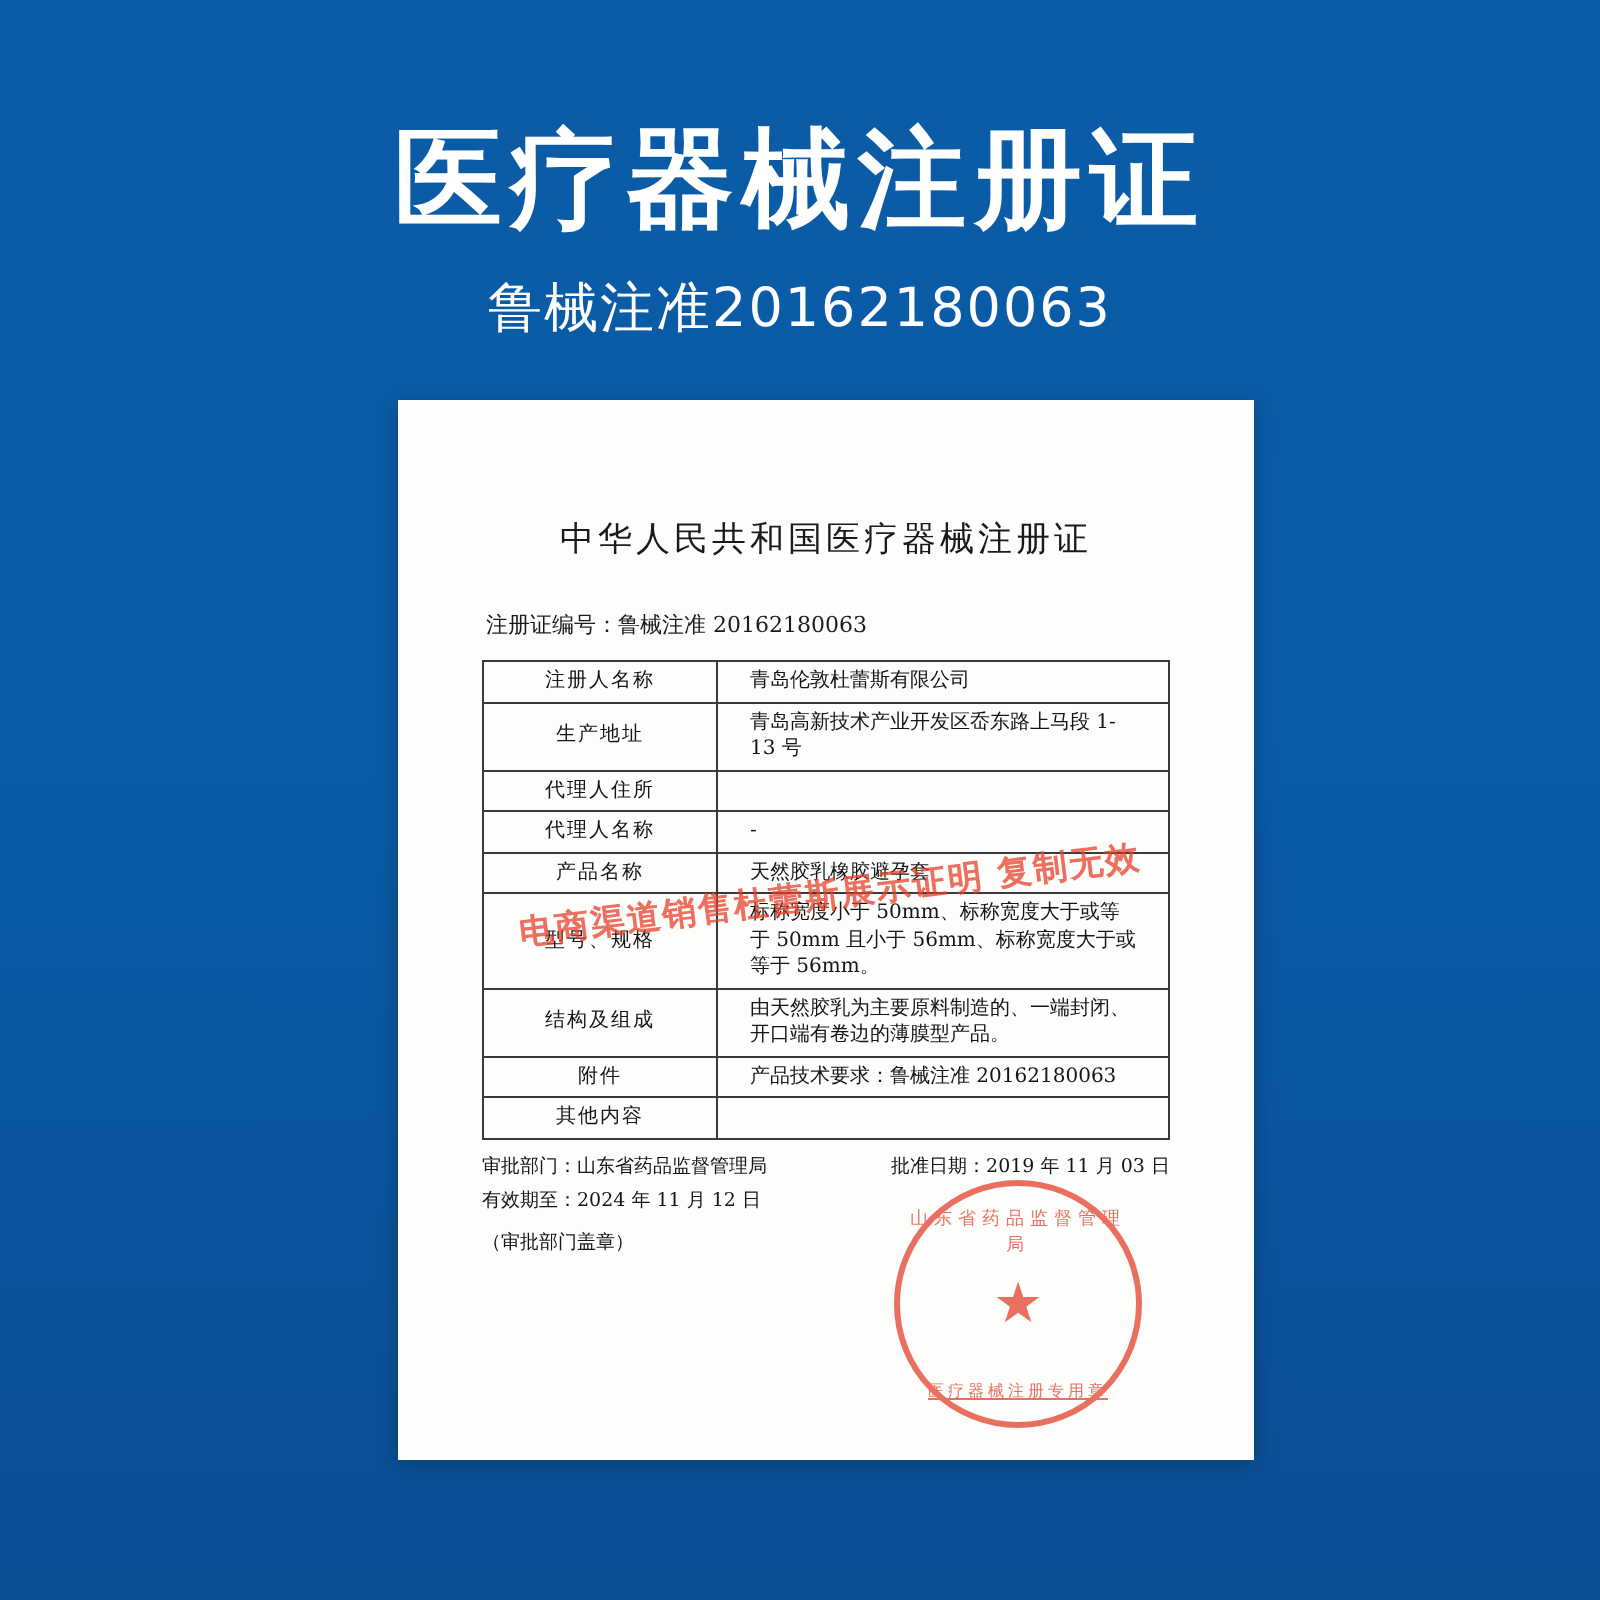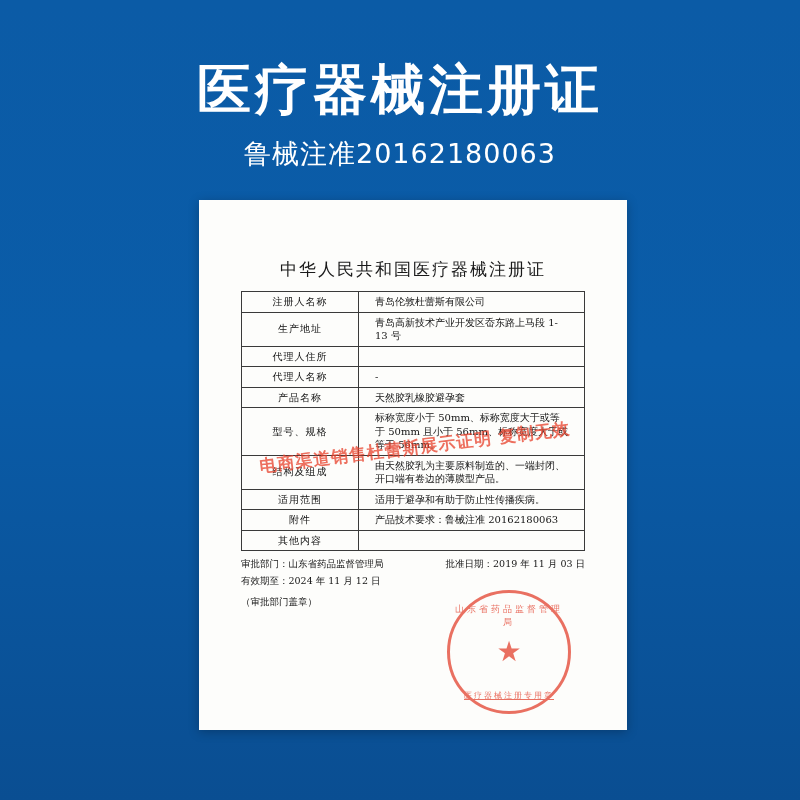--- a/index.html
+++ b/index.html
@@ -182,20 +182,21 @@
 <body>
 
 <div class="page">
 
   <div class="banner-title">医疗器械注册证</div>
   <div class="banner-sub">鲁械注准20162180063</div>
 
   <div class="cert">
     <div class="cert-inner">
       <div class="cert-title">中华人民共和国医疗器械注册证</div>
+      <div class="cert-no">注册证编号：鲁械注准 20162180063</div>
 
       <table class="cert-table">
         <tbody>
           <tr>
             <td class="label">注册人名称</td>
             <td class="value">青岛伦敦杜蕾斯有限公司</td>
           </tr>
           <tr>
             <td class="label">生产地址</td>
             <td class="value">青岛高新技术产业开发区岙东路上马段 1-13 号</td>
@@ -212,24 +213,20 @@
             <td class="label">产品名称</td>
             <td class="value">天然胶乳橡胶避孕套</td>
           </tr>
           <tr>
             <td class="label">型号、规格</td>
             <td class="value">标称宽度小于 50mm、标称宽度大于或等于 50mm 且小于 56mm、标称宽度大于或等于 56mm。</td>
           </tr>
           <tr>
             <td class="label">结构及组成</td>
             <td class="value">由天然胶乳为主要原料制造的、一端封闭、开口端有卷边的薄膜型产品。</td>
-          </tr>
-          <tr>
-            <td class="label">适用范围</td>
-            <td class="value">适用于避孕和有助于防止性传播疾病。</td>
           </tr>
           <tr>
             <td class="label">附件</td>
             <td class="value">产品技术要求：鲁械注准 20162180063</td>
           </tr>
           <tr>
             <td class="label">其他内容</td>
             <td class="value"></td>
           </tr>
         </tbody>

